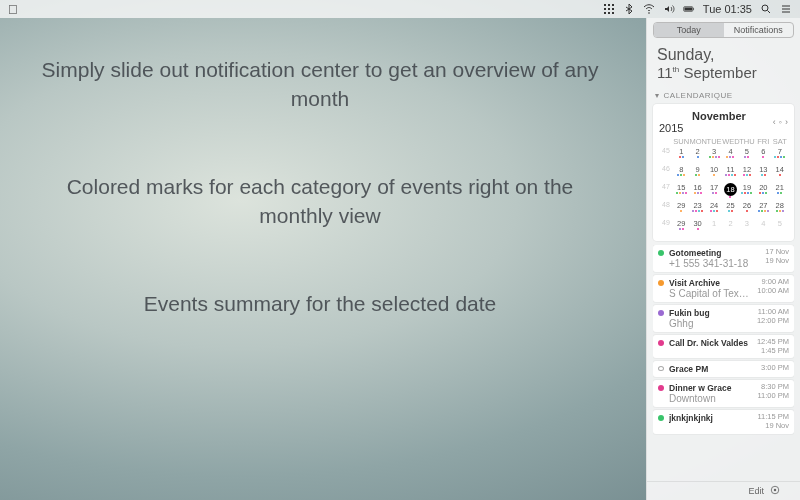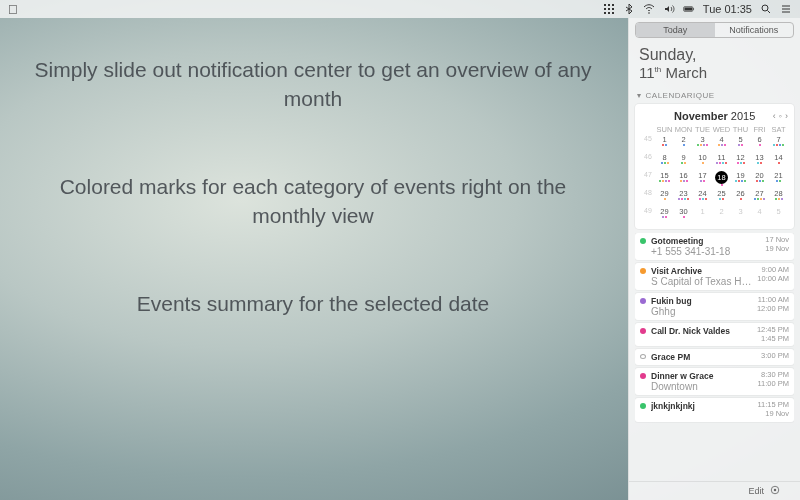--- a/index.html
+++ b/index.html
@@ -7,24 +7,24 @@
 body{
   background: radial-gradient(ellipse at 30% 40%, #dce3dc 0%, #b9c7c4 35%, #8fa5a6 65%, #6e8589 100%);
   position:relative;color:#333;
 }
 
 .menubar{position:absolute;top:0;left:0;right:0;height:18px;background:rgba(250,250,250,.78);display:flex;align-items:center;justify-content:space-between;padding:0 8px;font-size:11px;color:#333;}
 .menubar .left,.menubar .right{display:flex;align-items:center;gap:8px;}
 .menubar svg,.menubar .glyph{width:12px;height:12px;display:block;}
 .apple{font-size:13px;line-height:1;}
 
-.promo{position:absolute;left:33px;top:55px;width:560px;color:rgba(60,65,70,.85);font-weight:300;}
+.promo{position:absolute;left:40px;top:55px;width:560px;color:rgba(60,65,70,.85);font-weight:300;}
 .promo p{font-size:21px;line-height:1.4;text-align:center;margin-bottom:58px;}
 
-.nc{position:absolute;top:18px;right:0;bottom:0;width:172px;background:rgba(248,248,248,.92);border-left:1px solid rgba(0,0,0,.08);display:flex;flex-direction:column;font-size:10px;}
+.nc{position:absolute;top:18px;right:0;bottom:0;width:154px;background:rgba(248,248,248,.92);border-left:1px solid rgba(0,0,0,.08);display:flex;flex-direction:column;font-size:10px;}
 .nc .tabs{display:flex;margin:4px 6px;border:1px solid #bbb;border-radius:4px;overflow:hidden;height:16px;}
 .nc .tabs div{flex:1;text-align:center;font-size:9px;line-height:14px;color:#555;}
 .nc .tabs .active{background:#cfd1d3;}
 .nc .datehdr{padding:4px 10px 8px;color:#555;}
 .nc .datehdr .dow{font-size:16px;font-weight:300;}
 .nc .datehdr .dstr{font-size:15px;font-weight:300;}
 .nc .datehdr sup{font-size:8px;}
 .widget-title{display:flex;align-items:center;gap:4px;padding:2px 8px;color:#888;font-size:8px;letter-spacing:.5px;}
 .widget-title .chev{font-size:8px;}
 .calcard{margin:2px 6px 4px;background:#fff;border-radius:4px;padding:6px 6px 4px;box-shadow:0 0 0 1px rgba(0,0,0,.04);}
@@ -128,21 +128,21 @@
   <p>Events summary for the selected date</p>
 </div>
 
 <div class="nc">
   <div class="tabs">
     <div class="active">Today</div>
     <div>Notifications</div>
   </div>
   <div class="datehdr">
     <div class="dow">Sunday,</div>
-    <div class="dstr"><span>11</span><sup>th</sup><span> March</span></div>
+    <div class="dstr"><span>11</span><sup>th</sup><span> September</span></div>
   </div>
 
   <div class="widget-title">
     <span class="chev">▾</span>
     <span>CALENDARIQUE</span>
   </div>
 
   <div class="calcard">
     <div class="calhdr">
       <span class="mo"><b>November</b> <span>2015</span></span>

